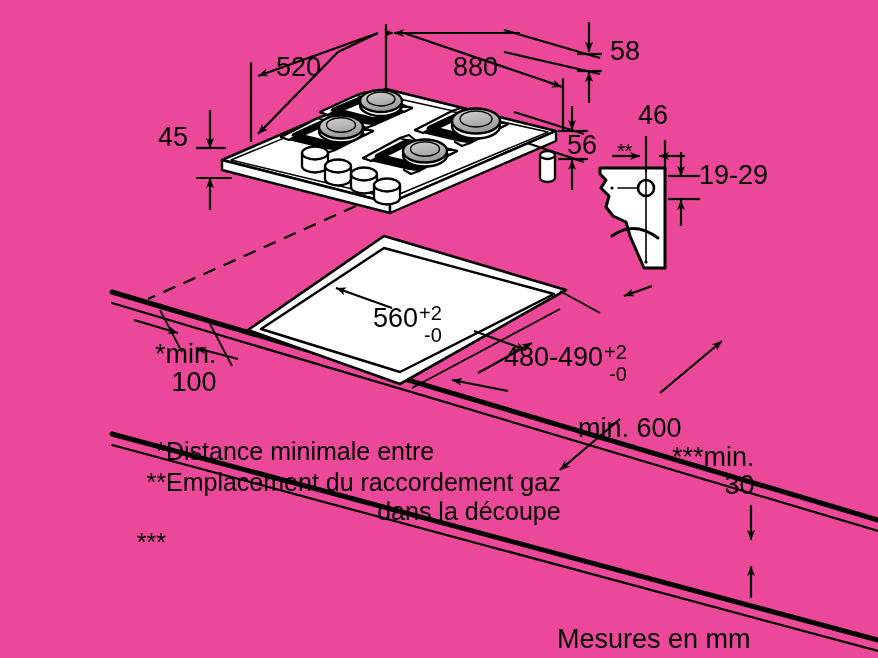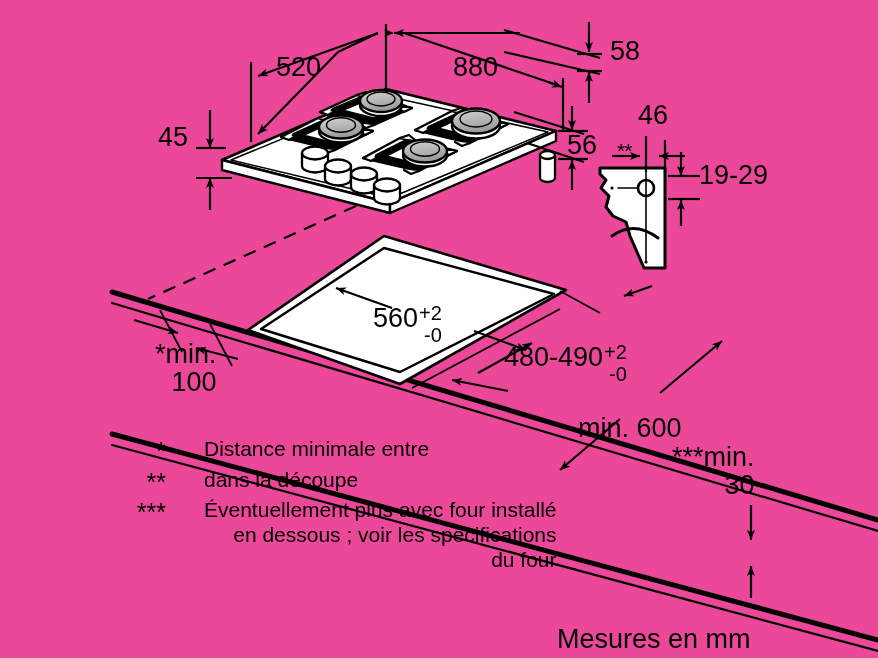--- a/index.html
+++ b/index.html
@@ -69,23 +69,22 @@
     align-items: flex-start;
     margin-bottom: 1px;
   }
   .note-key {
     width: 54px;
     flex: 0 0 54px;
     font-size: 25px;
     line-height: 1.18;
   }
   .note-txt {
-    font-size: 21px;
+    font-size: 25px;
     line-height: 1.18;
-    margin-left: 38px;
   }
 </style>
 </head>
 <body>
 
 <div id="page">
 
   <svg id="drawing" viewBox="0 0 878 658">
     <defs>
       <marker id="ah" markerWidth="11" markerHeight="11" refX="10" refY="4" orient="auto" markerUnits="userSpaceOnUse">
@@ -355,29 +354,25 @@
     <div class="note-row">
       <div class="note-key">*</div>
       <div class="note-txt">
         <div>Distance minimale entre</div>
       </div>
     </div>
 
     <div class="note-row">
       <div class="note-key">**</div>
       <div class="note-txt">
+        <div>Emplacement du raccordement gaz</div>
         <div>dans la découpe</div>
       </div>
     </div>
 
     <div class="note-row">
       <div class="note-key">***</div>
-      <div class="note-txt">
-        <div>Éventuellement plus avec four installé</div>
-        <div>en dessous ; voir les spécifications</div>
-        <div>du four</div>
-      </div>
     </div>
   </div>
 
   <div class="lbl dim" style="left:557px; top:625px;">Mesures en mm</div>
 
 </div>
 
 </body></html>

